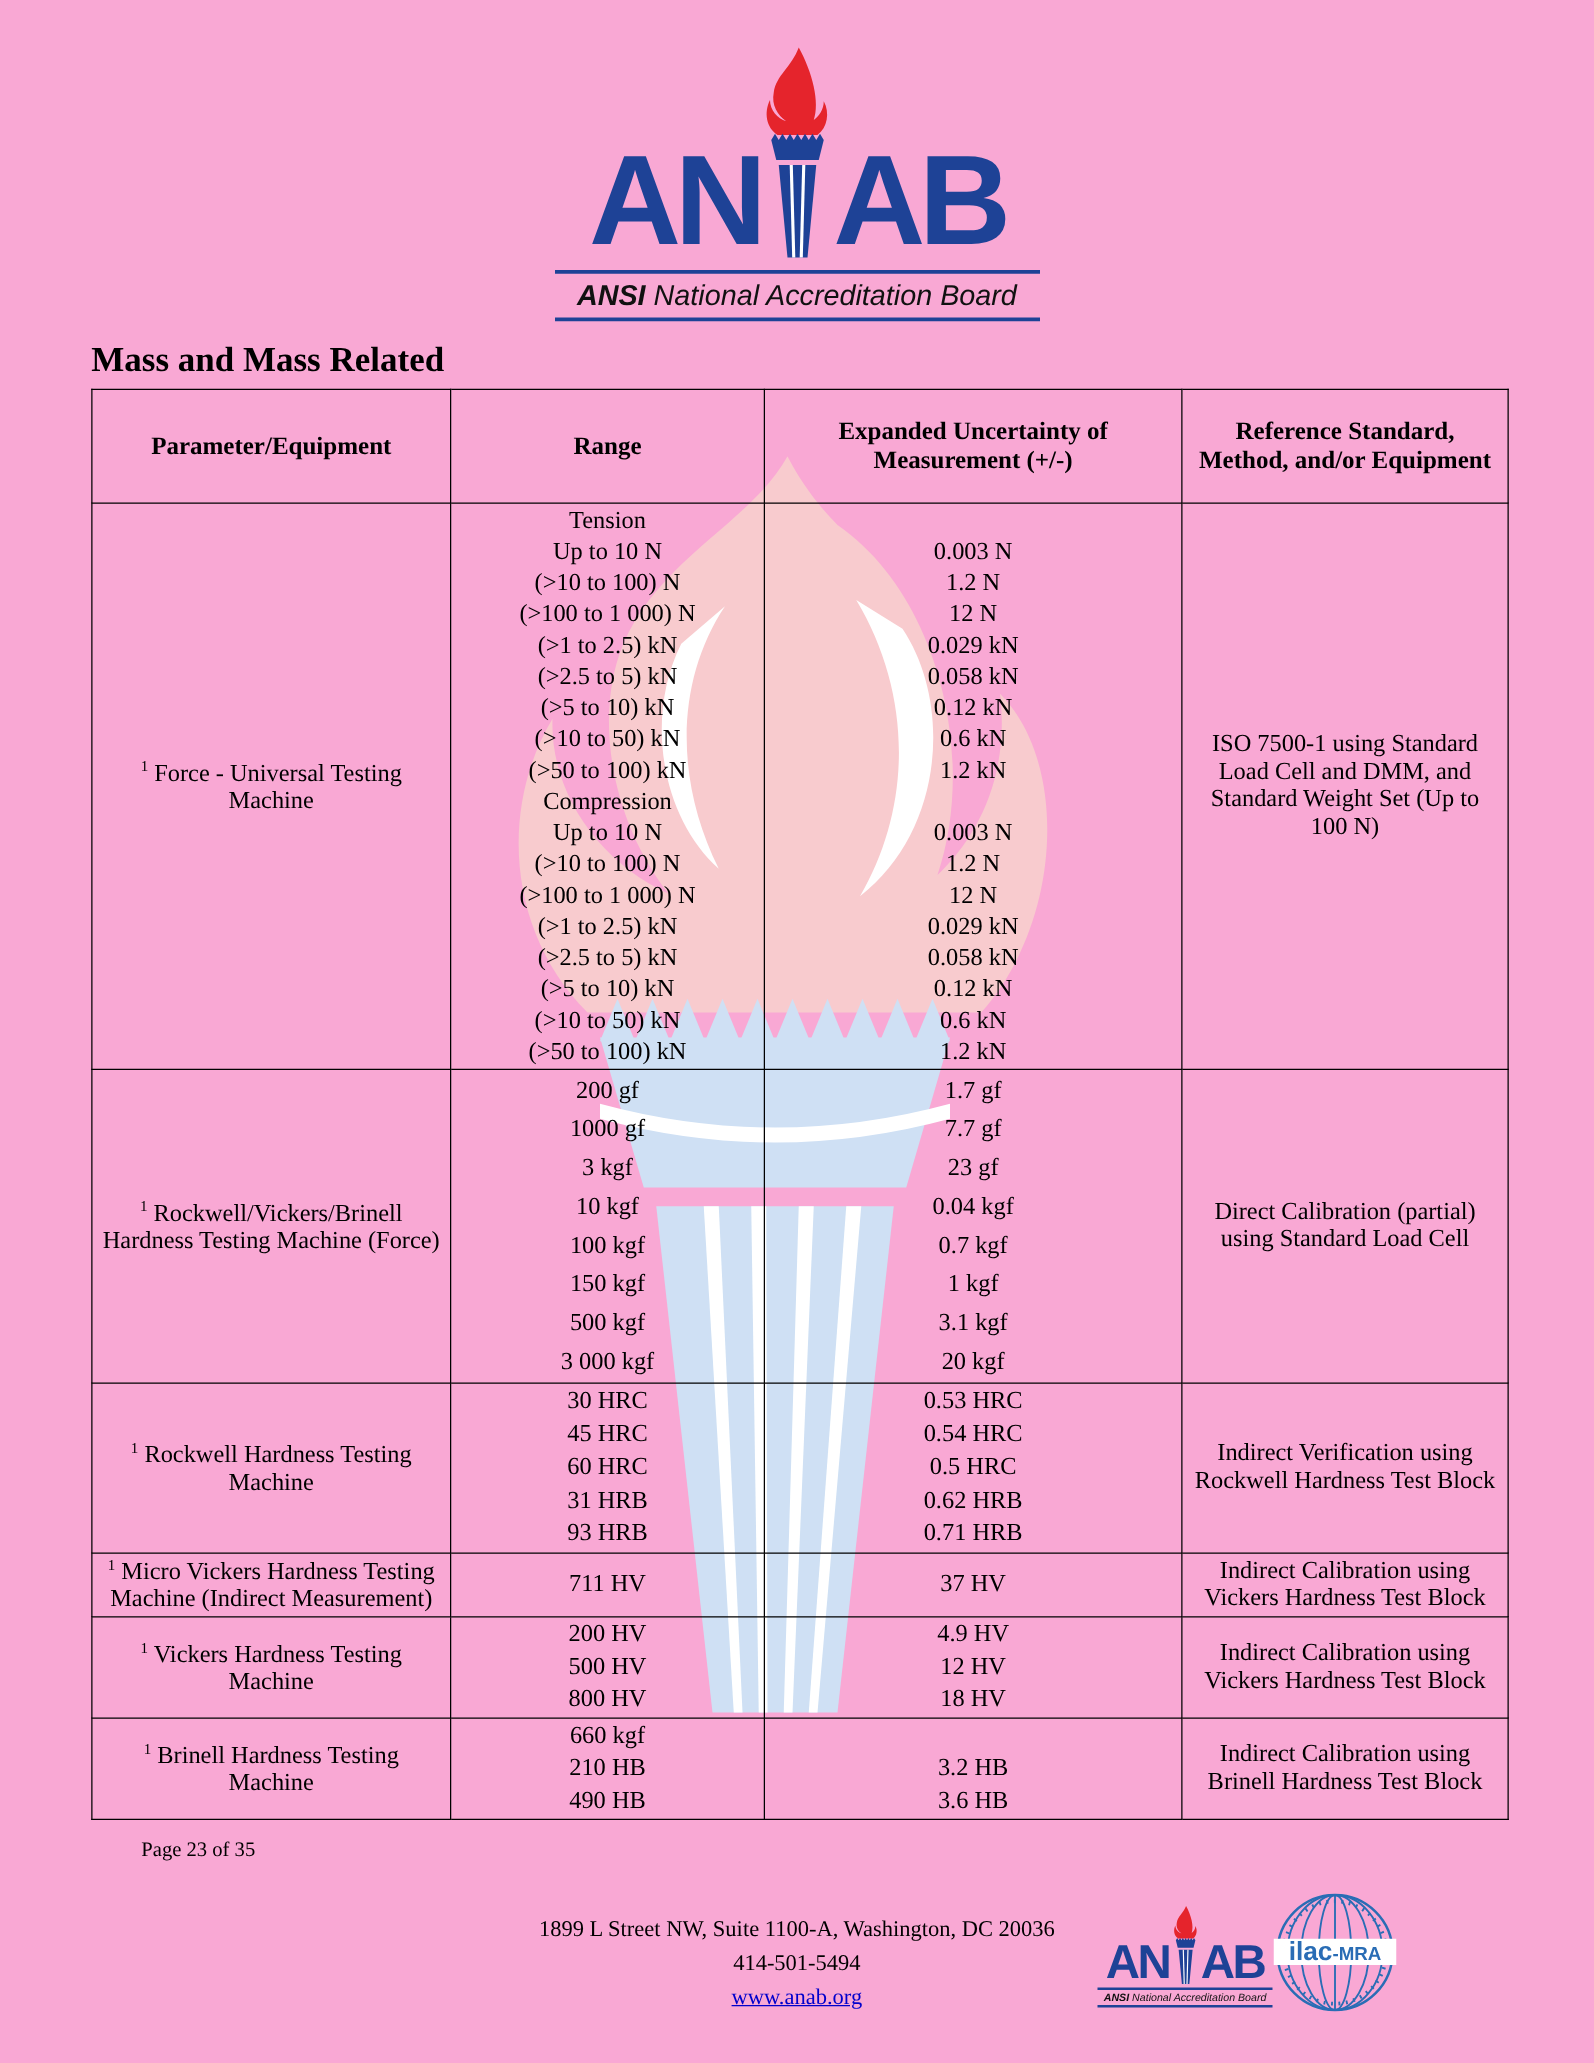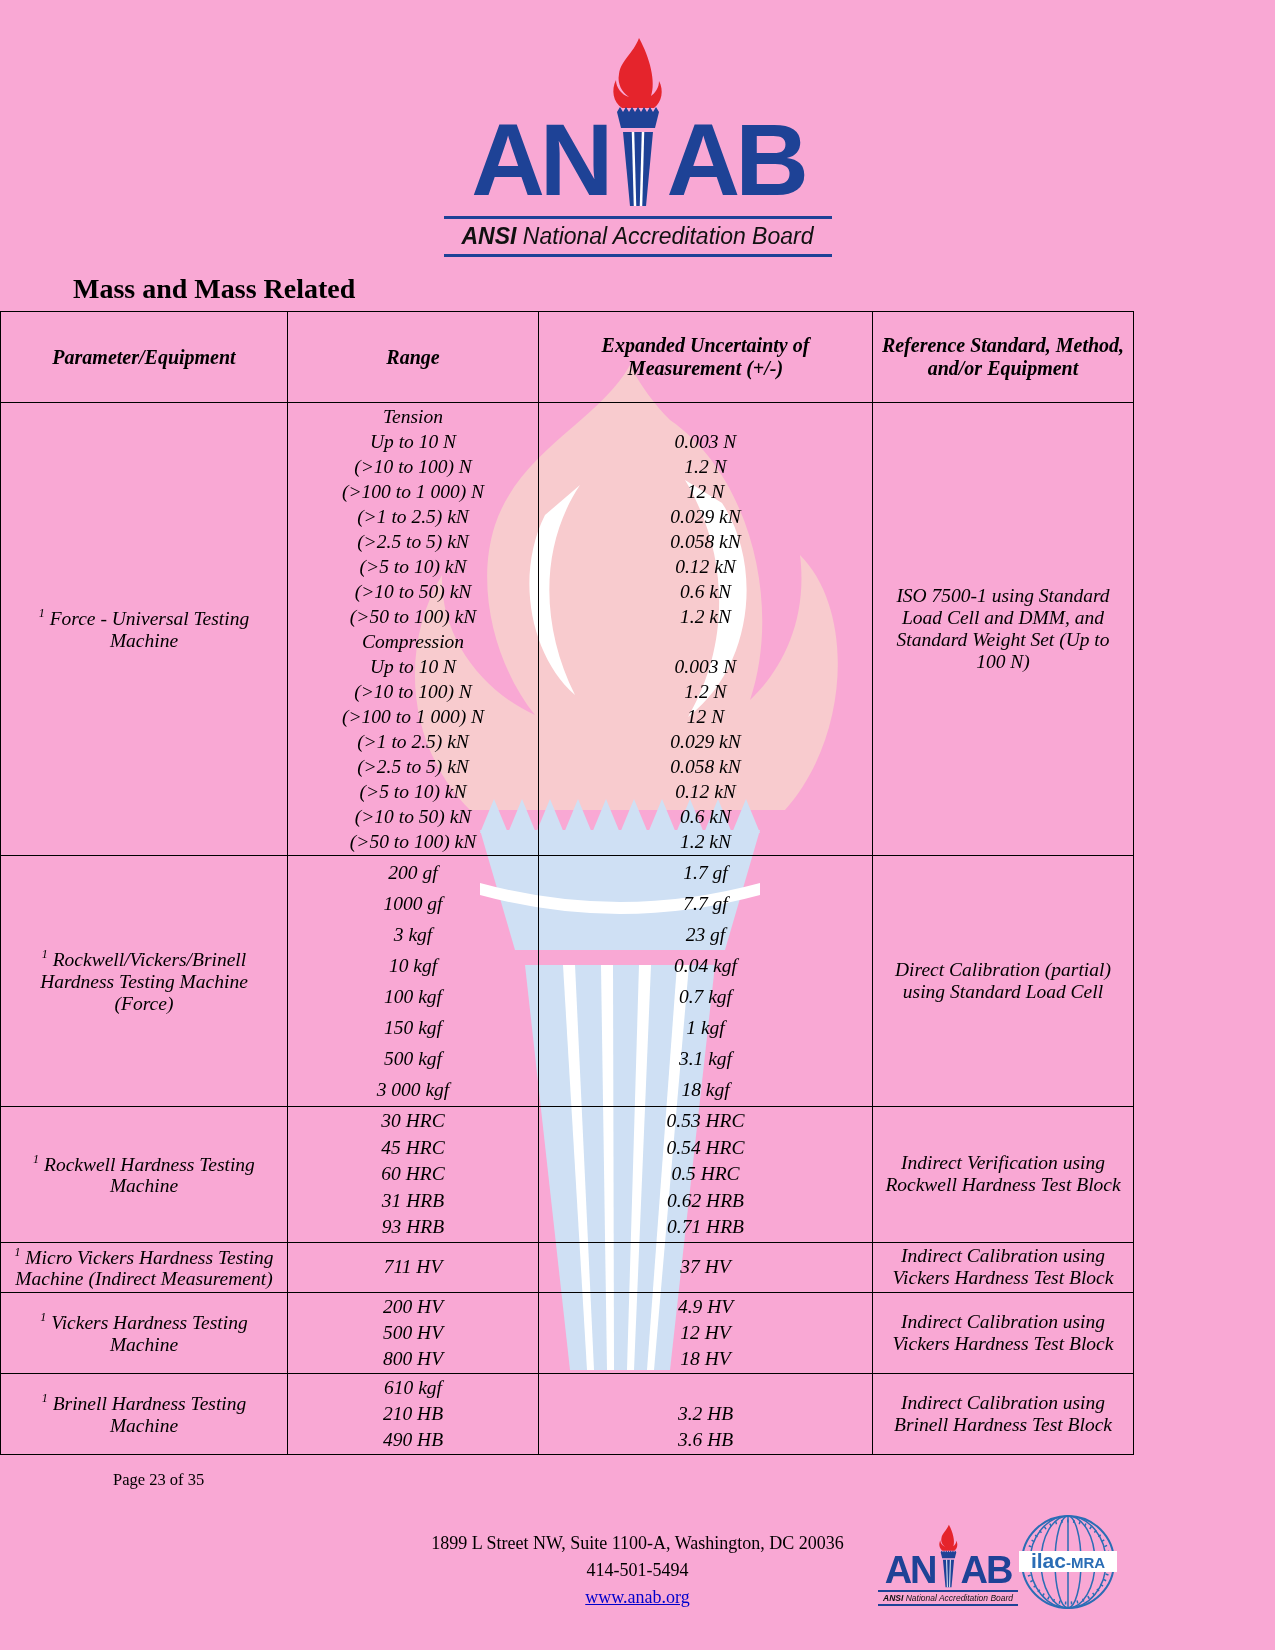--- a/index.html
+++ b/index.html
@@ -14,22 +14,22 @@
   .logo-letters{font-family:"Liberation Sans",sans-serif;font-weight:bold;font-size:102px;
                 line-height:0.92;color:#1e4296;letter-spacing:-5px;}
   .logo-torch{margin:0 -4px;}
   .logo-sub{margin-top:8px;border-top:3px solid #1e4296;border-bottom:3px solid #1e4296;
             padding:4px 18px;font-family:"Liberation Sans",sans-serif;font-style:italic;
             font-size:23px;color:#111;white-space:nowrap;}
   .logo-sub .b{font-weight:bold;}
   
   .section-title{margin:16px 0 6px 73px;font-weight:bold;font-size:28px;}
   
-  table.scope{border-collapse:collapse;table-layout:fixed;width:1133px;
-              background:transparent;font-style:italic;}
+  table.scope{border-collapse:collapse;table-layout:fixed;width:1133px;margin-left:73px;
+              background:transparent;}
   table.scope th,table.scope td{border:1px solid #000;}
   table.scope th{font-weight:bold;font-size:20px;text-align:center;vertical-align:middle;
                  height:86px;padding:2px 8px;}
   td.param,td.ref{text-align:center;vertical-align:middle;font-size:19.5px;padding:2px 8px;}
   td.rangecell,td.unccell{vertical-align:middle;padding:1px 2px;font-size:19.5px;}
   .line{text-align:center;line-height:25px;white-space:nowrap;min-height:25px;}
   .line.left{text-align:center;}
   tr.r1 .line{line-height:31px;min-height:31px;}
   tr.r2 .line{line-height:26.5px;min-height:26.5px;}
   tr.r3 .line,tr.r4 .line,tr.r5 .line{line-height:26px;min-height:26px;}
@@ -173,21 +173,21 @@
               <div class="line">3 000 kgf</div>
             </td>
             <td class="unccell">
               <div class="line">1.7 gf</div>
               <div class="line">7.7 gf</div>
               <div class="line">23 gf</div>
               <div class="line">0.04 kgf</div>
               <div class="line">0.7 kgf</div>
               <div class="line">1 kgf</div>
               <div class="line">3.1 kgf</div>
-              <div class="line">18 kgf</div>
+              <div class="line">20 kgf</div>
             </td>
             <td class="ref">Direct Calibration (partial) using Standard Load Cell</td>
           </tr>
           <tr class="r2">
             <td class="param"><sup>1</sup> Rockwell Hardness Testing Machine</td>
             <td class="rangecell">
               <div class="line">30 HRC</div>
               <div class="line">45 HRC</div>
               <div class="line">60 HRC</div>
               <div class="line">31 HRB</div>
@@ -222,21 +222,21 @@
             <td class="unccell">
               <div class="line">4.9 HV</div>
               <div class="line">12 HV</div>
               <div class="line">18 HV</div>
             </td>
             <td class="ref">Indirect Calibration using Vickers Hardness Test Block</td>
           </tr>
           <tr class="r5">
             <td class="param"><sup>1</sup> Brinell Hardness Testing Machine</td>
             <td class="rangecell">
-              <div class="line left">610 kgf</div>
+              <div class="line left">660 kgf</div>
               <div class="line">210 HB</div>
               <div class="line">490 HB</div>
             </td>
             <td class="unccell">
               <div class="line">&nbsp;</div>
               <div class="line">3.2 HB</div>
               <div class="line">3.6 HB</div>
             </td>
             <td class="ref">Indirect Calibration using Brinell Hardness Test Block</td>
           </tr>

